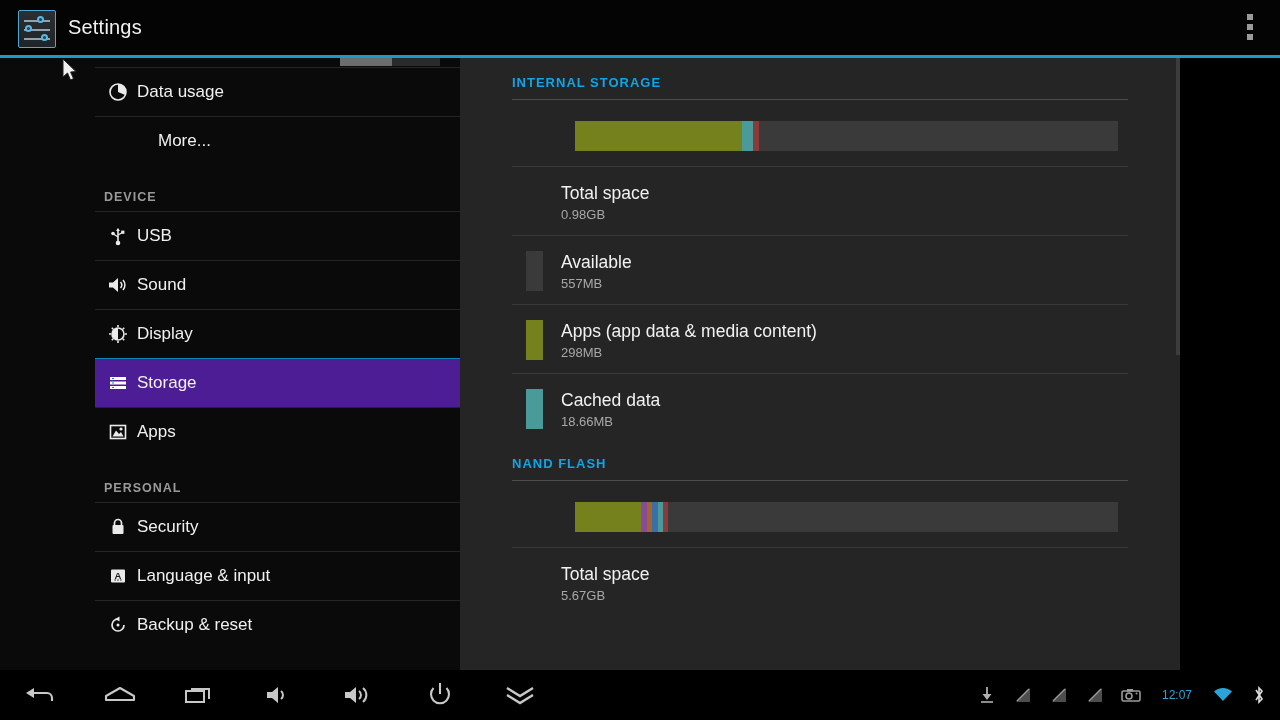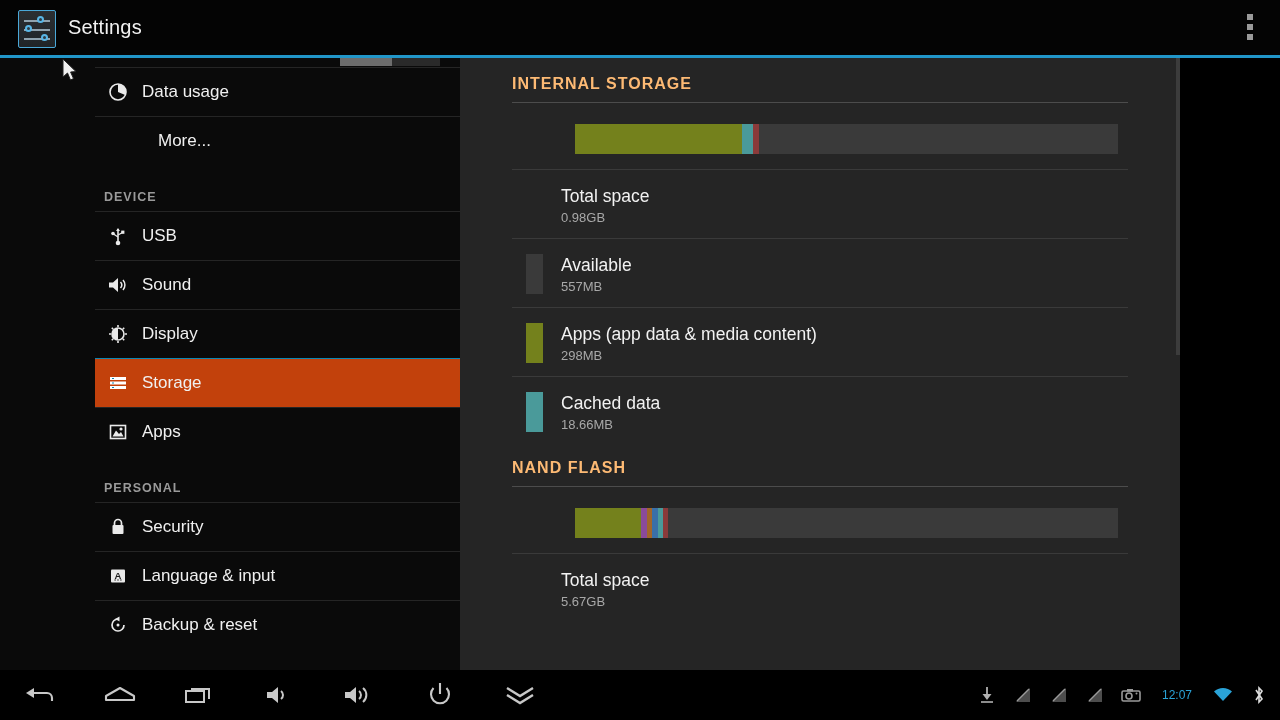--- a/index.html
+++ b/index.html
@@ -55,25 +55,25 @@
     border-top:1px solid #252525;
     display:flex; align-items:center;
   }
   .srow:first-child { border-top:none; }
   .srow .ico {
     width:34px; min-width:34px; margin-left:6px;
     display:flex; align-items:center; justify-content:center;
     color:#eaeaea;
   }
   .srow .lbl {
-    font-size:17px; color:#f0f0f0; margin-left:7px; white-space:nowrap;
+    font-size:17px; color:#f0f0f0; margin-left:2px; white-space:nowrap;
   }
   .srow.noicon .lbl { margin-left:63px; }
   .srow.selected {
-    background:#c2410c; margin-left:95px; border-top-color:#0b87b5;
+    background:#4c1d95; margin-left:95px; border-top-color:#0b87b5;
   }
   .sect {
     height:46px; margin-left:95px; display:flex; align-items:flex-end;
     padding-bottom:7px;
   }
   .sect span {
     font-size:12.5px; color:#9a9a9a; font-weight:bold; letter-spacing:1px;
     margin-left:9px;
   }
   
@@ -94,21 +94,21 @@
     font-weight:bold;
   }
 
   
   #main {
     position:absolute; left:460px; top:55px; width:720px; height:615px;
     background:#252525; overflow:hidden; z-index:5;
   }
   #main-inner { position:relative; padding:0; }
   .m-section-head {
-    margin:20px 52px 0 52px; font-size:16px; color:#fdba74;
+    margin:20px 52px 0 52px; font-size:13px; color:#0ea5e9;
     font-weight:bold; letter-spacing:1px;
   }
   .m-rule { margin:9px 52px 0 52px; height:1px; background:#4c4c4c; }
 
   .bar-wrap { margin:21px 62px 0 115px; }
   .bar {
     position:relative; height:30px; background:#3a3a3a; display:flex;
     overflow:hidden;
   }
   .bar .seg { height:100%; }

